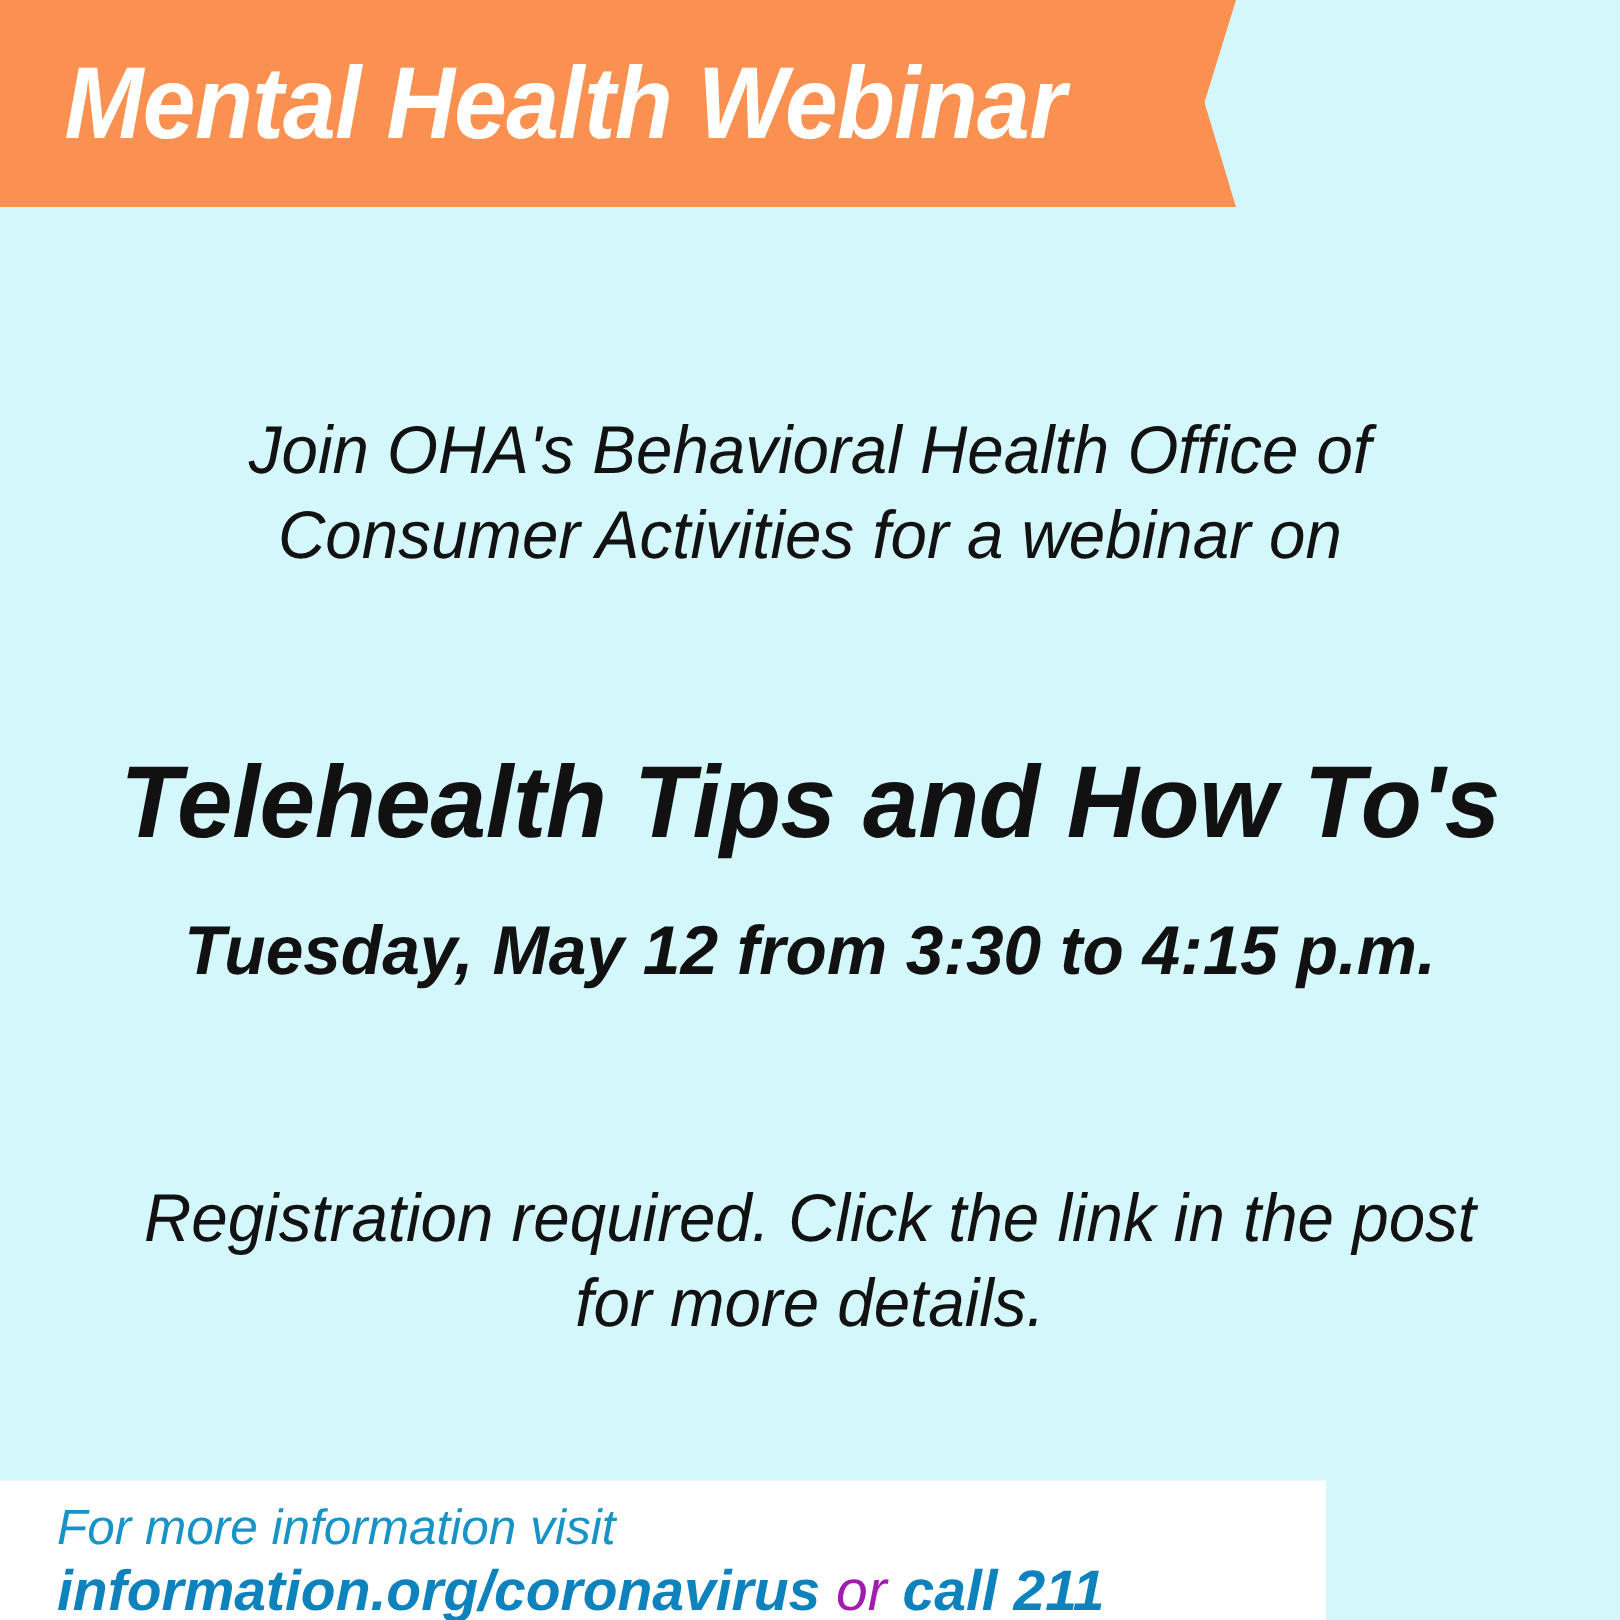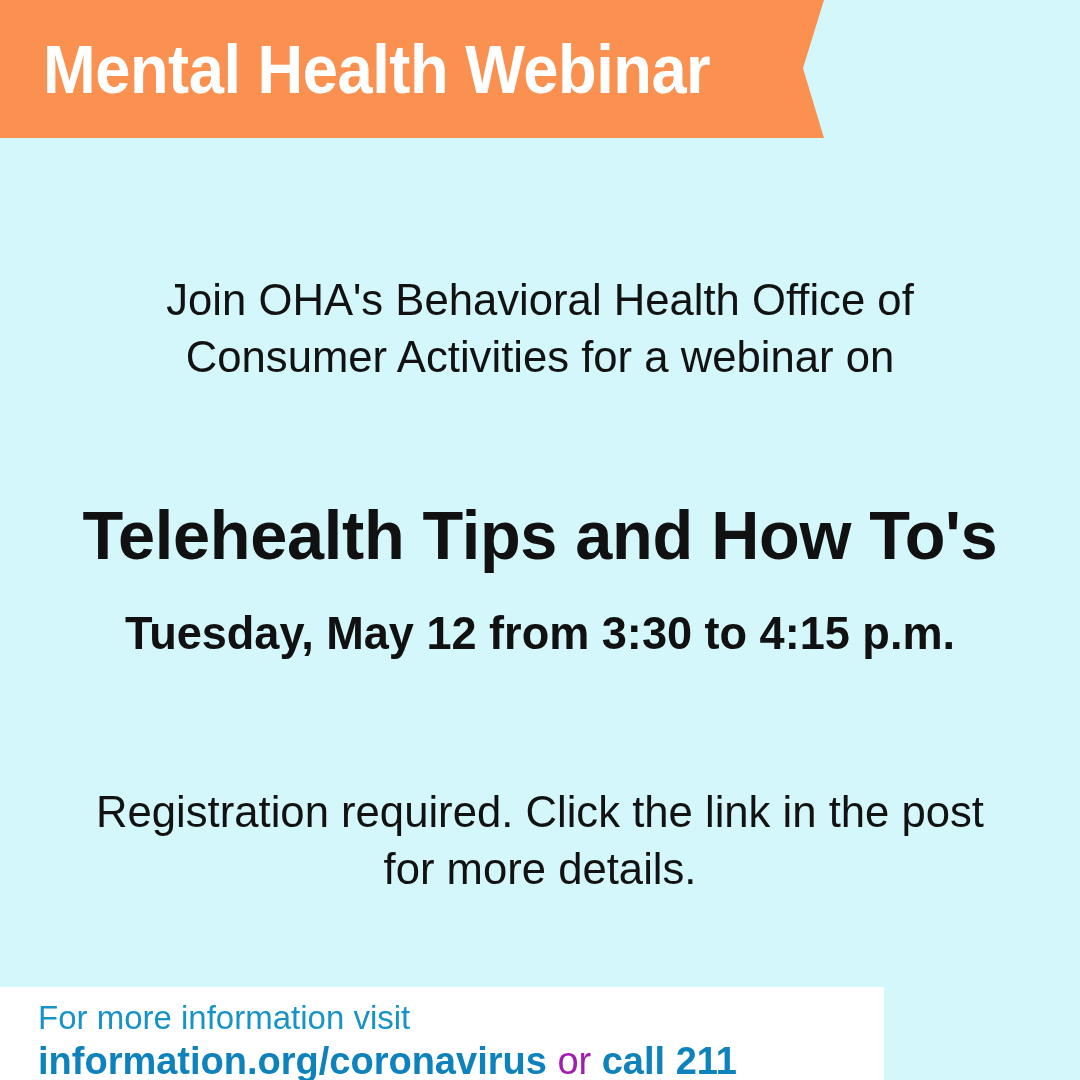--- a/index.html
+++ b/index.html
@@ -14,20 +14,21 @@
     font-family: "Liberation Sans", sans-serif;
     background: #d4f7fb;
   }
 
   #poster {
     position: relative;
     width: 1080px;
     height: 1080px;
     background: #d4f7fb;
     overflow: hidden;
+    font-style: italic;
   }
 
   
   .ribbon {
     position: absolute;
     left: 0;
     top: 0;
     width: 824px;
     height: 138px;
     background: #fb9150;

